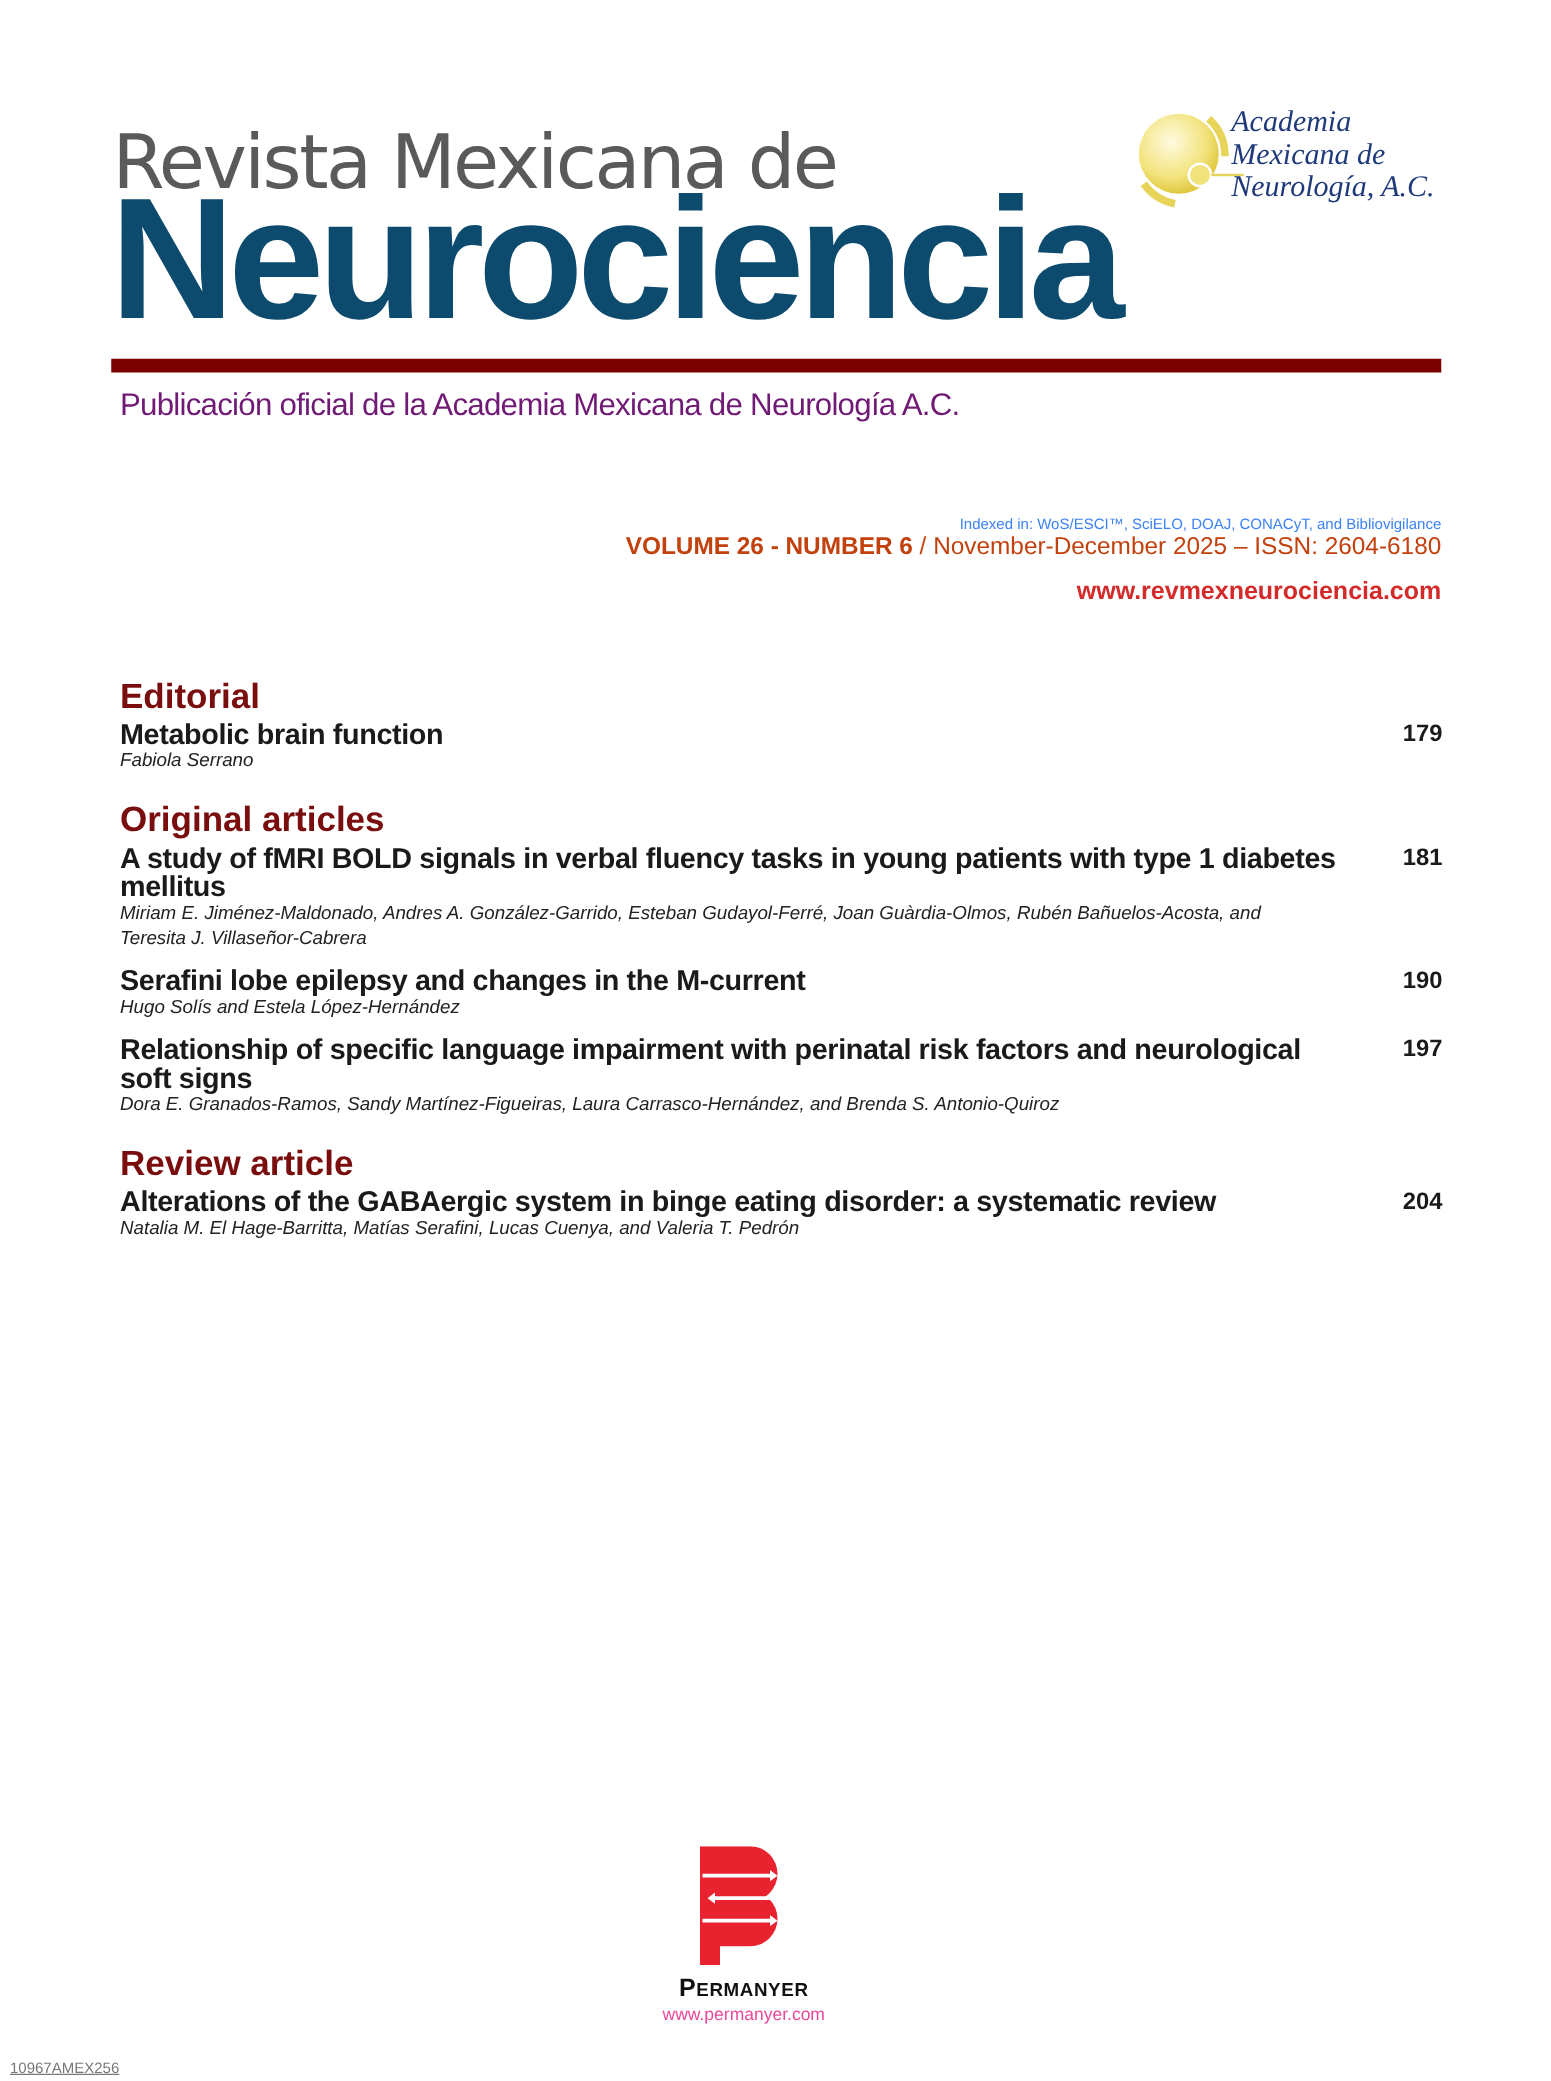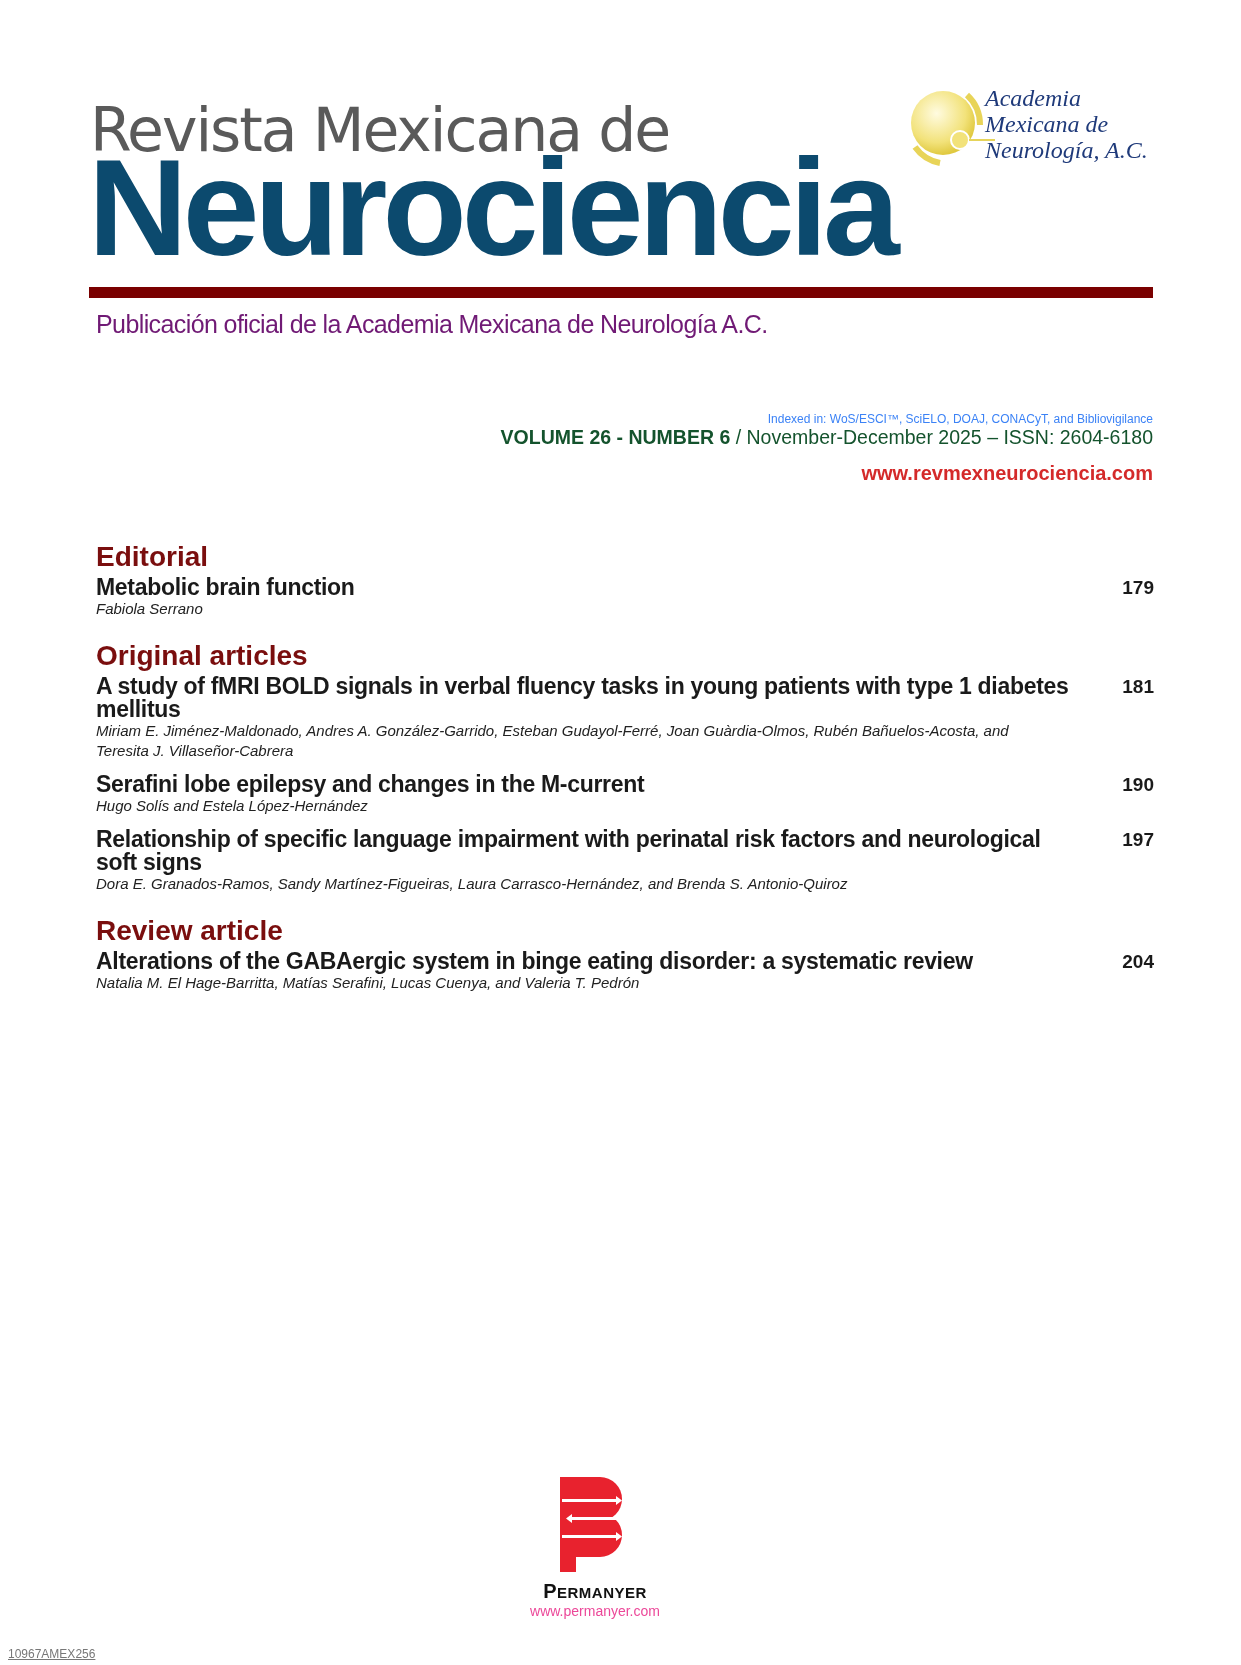--- a/index.html
+++ b/index.html
@@ -6,21 +6,21 @@
   body { width:1241px; height:1665px; position:relative; overflow:hidden; font-family:"DejaVu Sans", sans-serif; color:#1a1a1a; }
   .abs { position:absolute; }
   .title-small { left:90px; top:95px; font-size:60px; color:#5a5a5a; letter-spacing:-2px; white-space:nowrap; font-family:"DejaVu Sans", sans-serif; }
   .title-big { left:88px; top:138px; font-size:138px; color:#0c4a6e; font-weight:bold; letter-spacing:-5px; white-space:nowrap; line-height:1; font-family:Liberation Sans, sans-serif; }
   .rule { left:89px; top:287px; width:1064px; height:11px; background:#7a0000; }
   .subtitle { left:96px; top:310px; font-size:25px; color:#701a75; letter-spacing:-0.6px; white-space:nowrap; font-family:"Liberation Sans", sans-serif; }
   .logo { left:905px; top:85px; width:250px; height:85px; }
   .logo-text { position:absolute; left:80px; top:0; font-family:"Liberation Serif", serif; font-style:italic; color:#1f3a7a; font-size:24px; line-height:26px; white-space:nowrap; }
   .info { right:88px; text-align:right; white-space:nowrap; font-family:"Liberation Sans", sans-serif; }
   .indexed { top:398px; font-size:12px; color:#3b82f6;margin-top:14px; }
-  .volume { top:426px; font-size:19.5px; color:#14532d; }
+  .volume { top:426px; font-size:19.5px; color:#c2410c; }
   .volume b { font-weight:bold; }
   .website { top:462px; font-size:20px; color:#d42a2a; font-weight:bold; }
   .toc { left:96px; top:540px; width:1058px; }
   .section-title { font-size:28px; color:#7a0e0e; font-weight:bold; font-family:"Liberation Sans", sans-serif; margin:0 0 2px 0; line-height:34px; }
   .section { margin-bottom:20px; }
   .entry { position:relative; margin-bottom:12px; padding-right:80px; }
   .entry-title { font-size:23px; font-weight:bold; color:#1a1a1a; font-family:"Liberation Sans", sans-serif; line-height:23px; letter-spacing:-0.3px; }
   .entry-authors { font-size:15px; font-style:italic; color:#222; font-family:"Liberation Sans", sans-serif; line-height:20px; max-width:920px; }
   .entry-page { position:absolute; right:0; top:0; font-size:19px; font-weight:bold; font-family:"Liberation Sans", sans-serif; line-height:23px; }
   .pub-logo { left:560px; top:1477px; width:68px; height:95px; }

